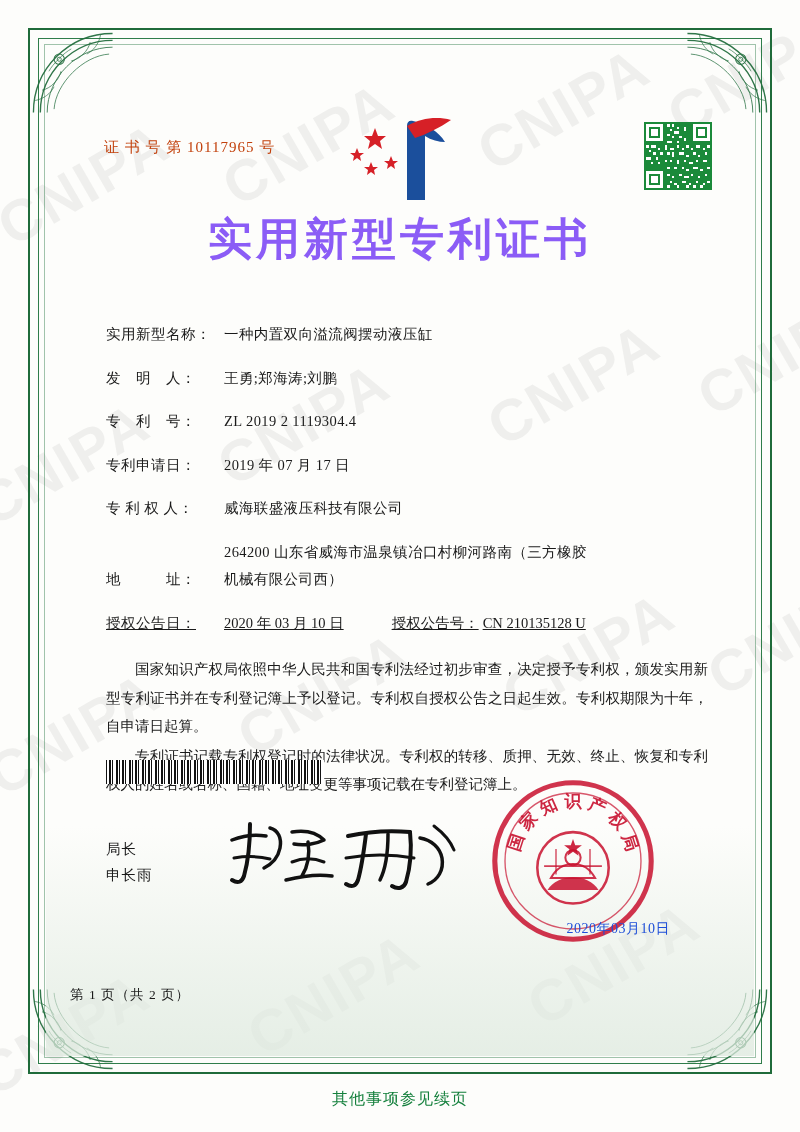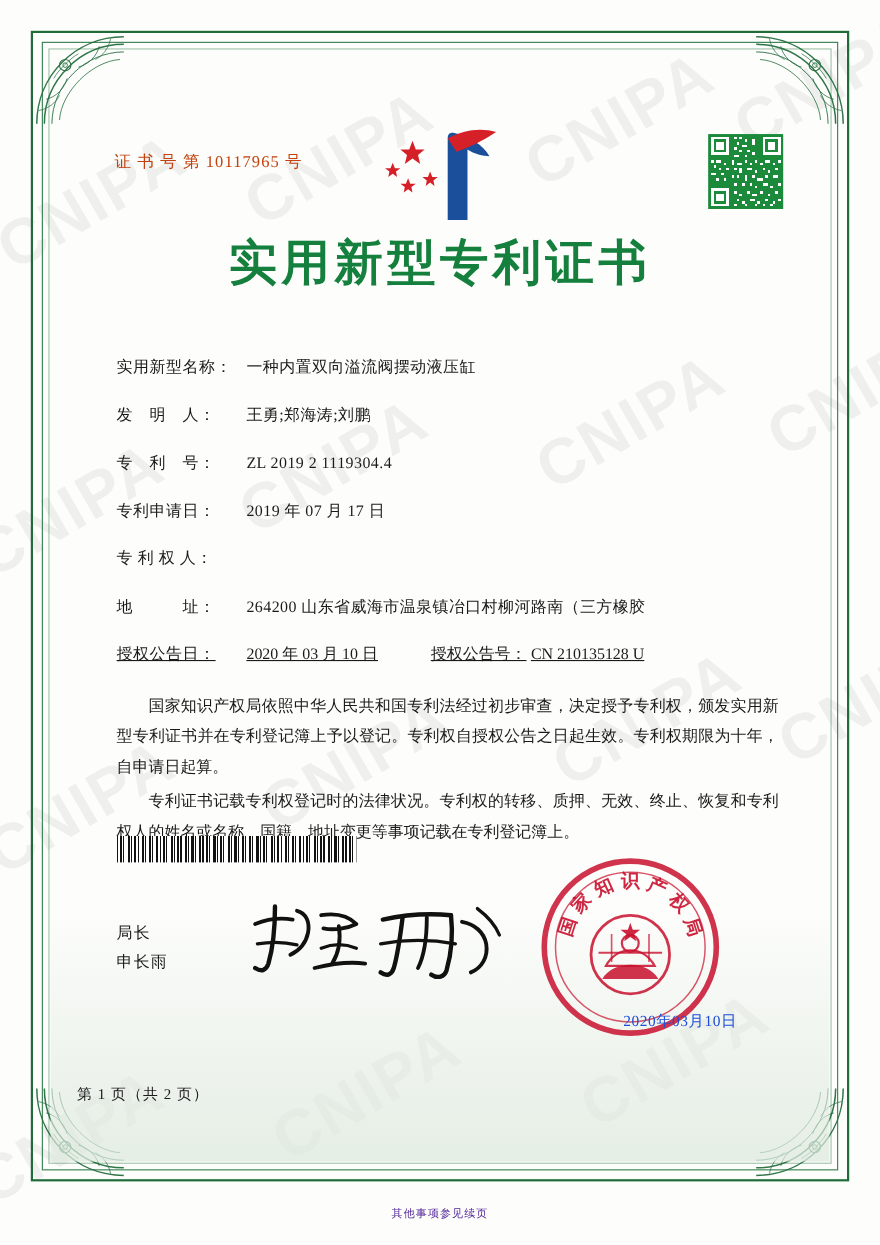--- a/index.html
+++ b/index.html
@@ -108,21 +108,21 @@
     width: 68px;
     height: 68px;
     background-color: #1b8a3a;
   }
 
   .title {
     text-align: center;
     font-size: 44px;
     font-weight: 700;
     letter-spacing: 4px;
-    color: #15803d;
+    color: #8b5cf6;
     margin-top: 10px;
     font-family: "DejaVu Serif", "Liberation Serif", serif;
   }
 
   .fields {
     margin-top: 52px;
     padding-left: 36px;
     padding-right: 10px;
     font-size: 14.5px;
     line-height: 1.9;
@@ -230,23 +230,23 @@
     font-size: 13.5px;
     letter-spacing: 1px;
   }
 
   .footer-note {
     position: absolute;
     left: 0;
     right: 0;
     bottom: 22px;
     text-align: center;
-    font-size: 10px;
+    font-size: 16px;
     letter-spacing: 1px;
-    color: #4c1d95;
+    color: #15803d;
   }
 
   
   .paper-tint {
     position: absolute;
     left: 46px;
     right: 46px;
     bottom: 76px;
     height: 230px;
     background: linear-gradient(to bottom, rgba(232,240,232,0) 0%, rgba(226,236,226,0.55) 60%, rgba(221,233,222,0.75) 100%);
@@ -471,26 +471,28 @@
         <div class="f-value">ZL 2019 2 1119304.4</div>
       </div>
 
       <div class="field-row">
         <div class="f-label">专利申请日：</div>
         <div class="f-value">2019 年 07 月 17 日</div>
       </div>
 
       <div class="field-row">
         <div class="f-label">专 利 权 人：</div>
+        <div class="f-value">威海联盛液压科技有限公司</div>
       </div>
 
       <div class="field-row">
         <div class="f-label">地　　　址：</div>
         <div class="f-value">
           <span>264200  山东省威海市温泉镇冶口村柳河路南（三方橡胶</span>
+          <span class="sub">机械有限公司西）</span>
         </div>
       </div>
 
       <div class="inline-row">
         <div class="f-label">授权公告日：</div>
         <div>2020 年 03 月 10 日</div>
         <div class="seg2">授权公告号：</div>
         <div style="margin-left:4px;">CN 210135128 U</div>
       </div>
 

